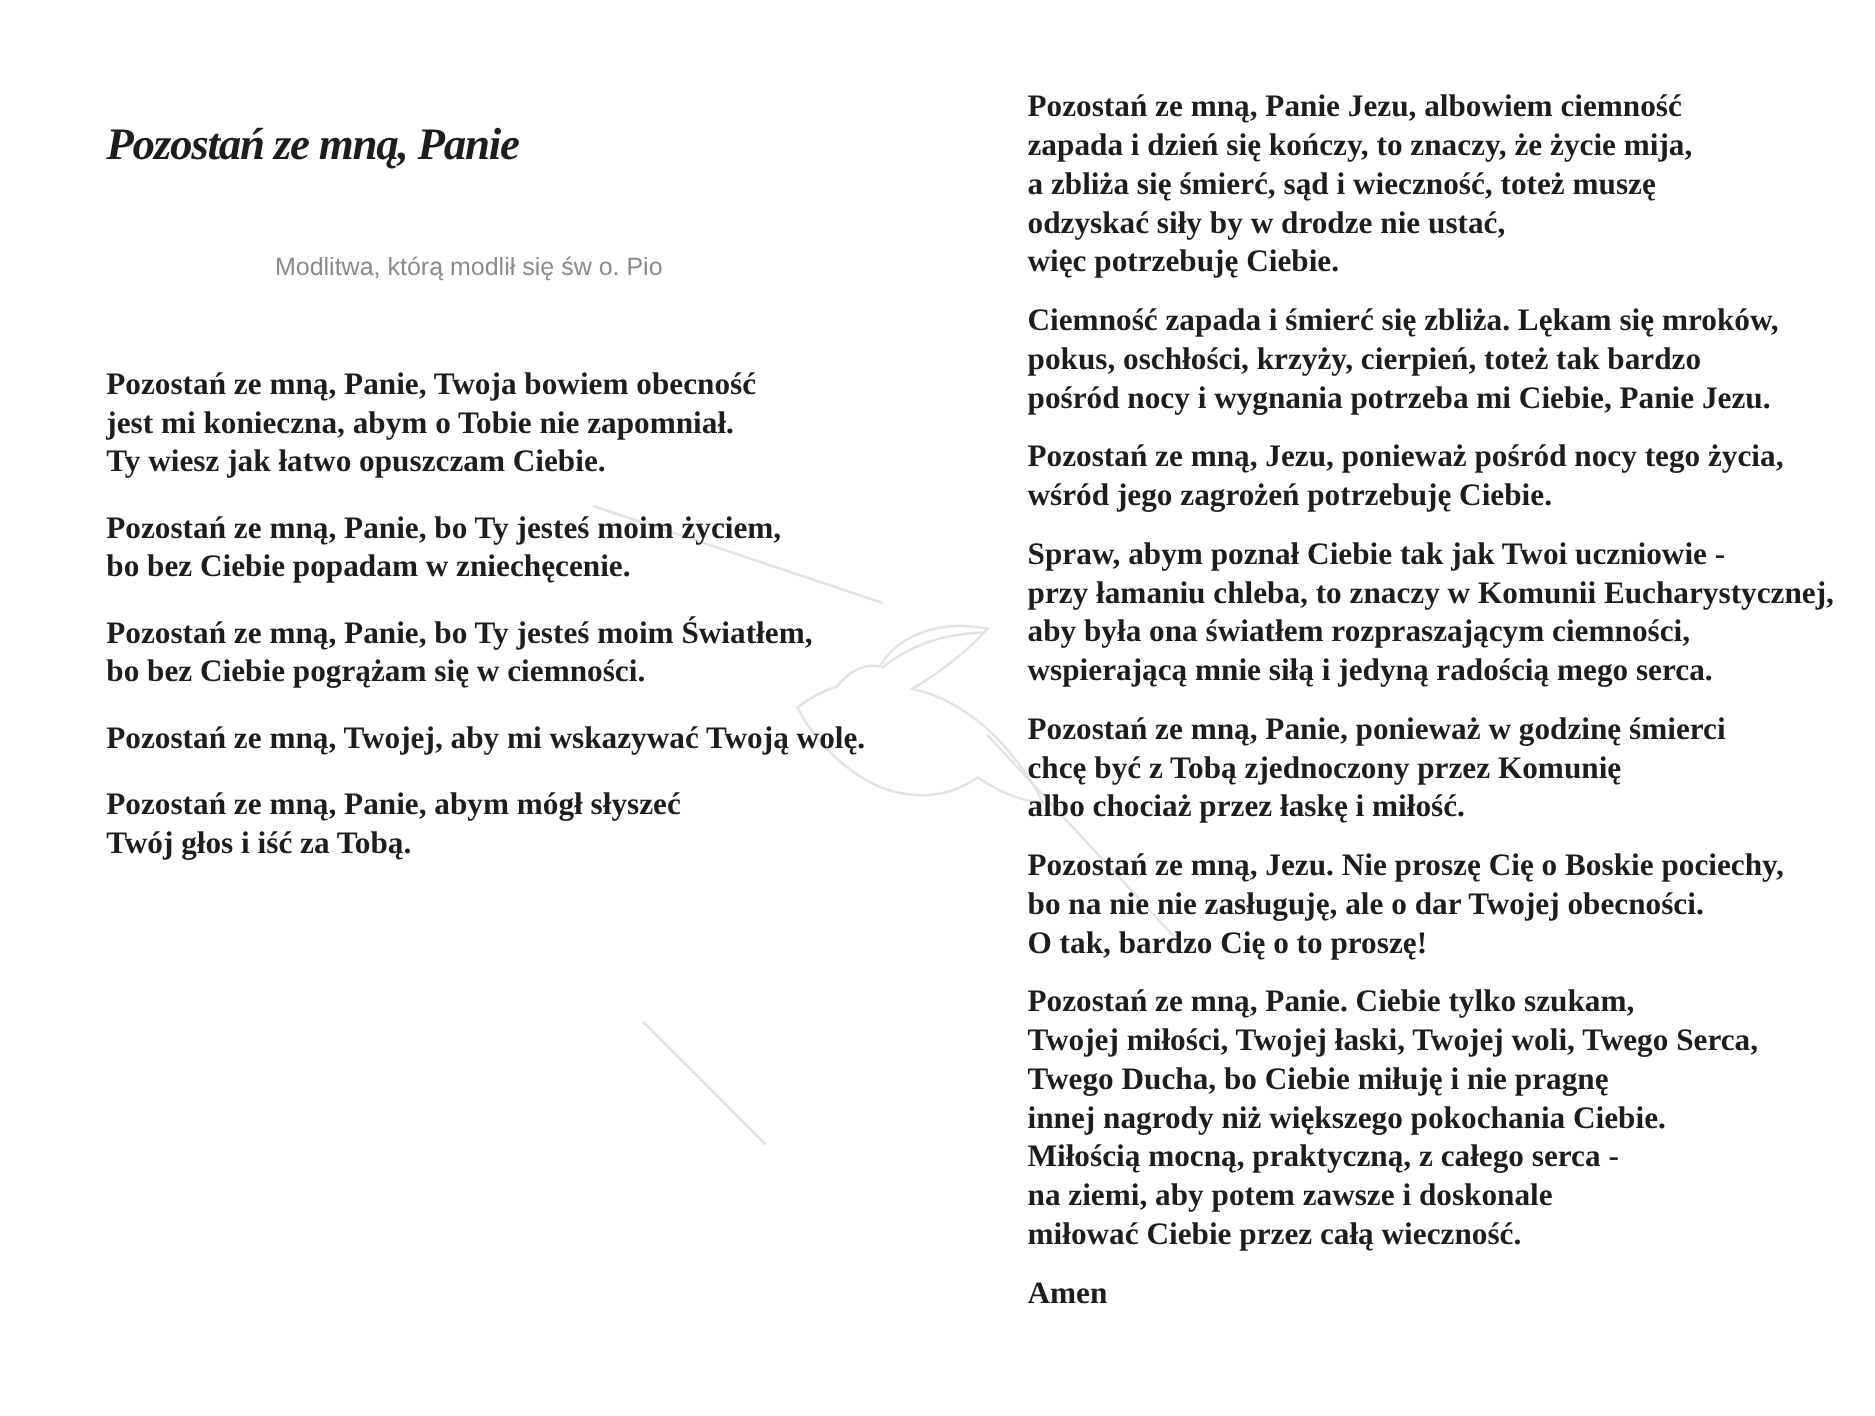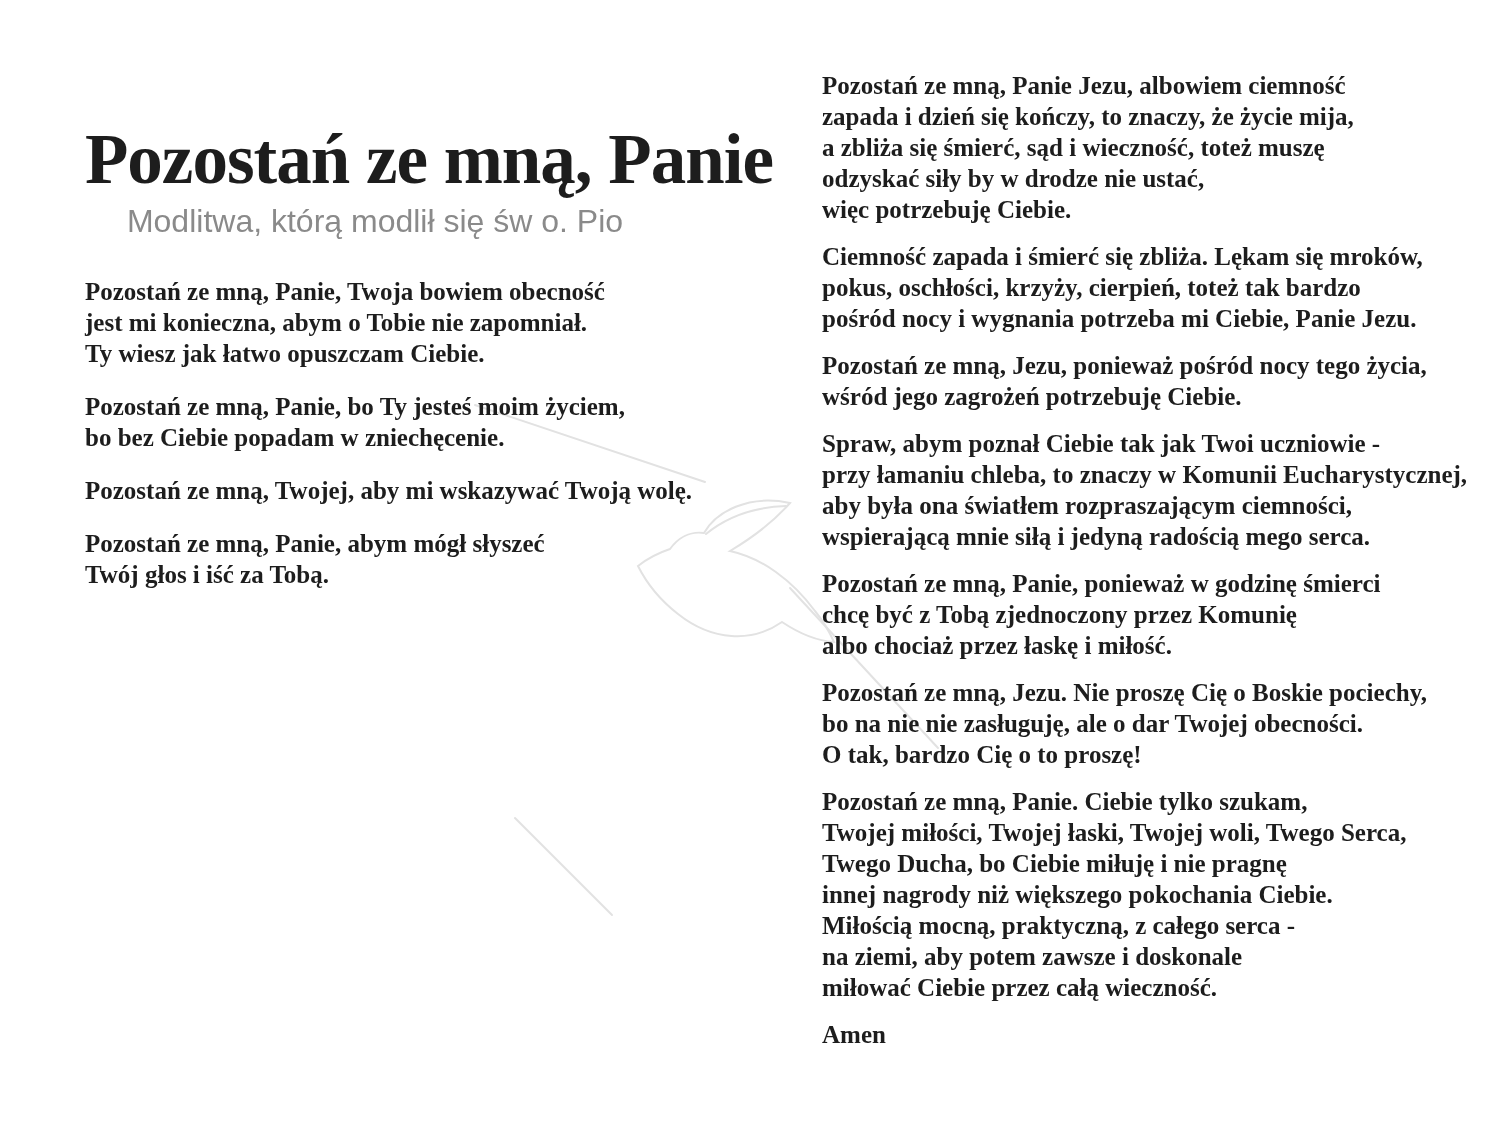--- a/index.html
+++ b/index.html
@@ -22,42 +22,43 @@
   .watermark-svg{
     position:absolute;
     left:0; top:0;
     width:1500px; height:1133px;
     pointer-events:none;
   }
   .doc-title{
     position:absolute;
     left:85px; top:72px;
     width:700px;
-    font-size:71px;
+    font-size:36px;
     font-weight:bold;
     letter-spacing:-1px;
     line-height:1.1;
     color:var(--text);
+    font-style:italic;
   }
   .doc-subtitle{
     position:absolute;
     left:85px; top:203px;
     width:580px;
     text-align:center;
     font-family:"Liberation Sans", sans-serif;
-    font-size:32px;
+    font-size:20px;
     font-weight:normal;
     color:var(--subtitle);
   }
   .col{
     position:absolute;
     z-index:2;
   }
   .col-left{
-    left:85px; top:276px;
+    left:85px; top:292px;
     width:680px;
   }
   .col-right{
     left:822px; top:70px;
     width:680px;
   }
   .para{
     margin:0 0 22px 0;
     font-size:25px;
     font-weight:bold;
@@ -96,20 +97,21 @@
       <path d="M 706,534 C 728,516 756,507 786,506"></path>
     </g>
   </svg>
 
   <h1 class="doc-title">Pozostań ze mną, Panie</h1>
   <div class="doc-subtitle">Modlitwa, którą modlił się św o. Pio</div>
 
   <div class="col col-left">
       <p class="para">Pozostań ze mną, Panie, Twoja bowiem obecność<br>jest mi konieczna, abym o Tobie nie zapomniał.<br>Ty wiesz jak łatwo opuszczam Ciebie.</p>
       <p class="para">Pozostań ze mną, Panie, bo Ty jesteś moim życiem,<br>bo bez Ciebie popadam w zniechęcenie.</p>
+      <p class="para">Pozostań ze mną, Panie, bo Ty jesteś moim Światłem,<br>bo bez Ciebie pogrążam się w ciemności.</p>
       <p class="para">Pozostań ze mną, Twojej, aby mi wskazywać Twoją wolę.</p>
       <p class="para">Pozostań ze mną, Panie, abym mógł słyszeć<br>Twój głos i iść za Tobą.</p>
     </div>
 
   <div class="col col-right">
       <p class="para">Pozostań ze mną, Panie Jezu, albowiem ciemność<br>zapada i dzień się kończy, to znaczy, że życie mija,<br>a zbliża się śmierć, sąd i wieczność, toteż muszę<br>odzyskać siły by w drodze nie ustać,<br>więc potrzebuję Ciebie.</p>
       <p class="para">Ciemność zapada i śmierć się zbliża. Lękam się mroków,<br>pokus, oschłości, krzyży, cierpień, toteż tak bardzo<br>pośród nocy i wygnania potrzeba mi Ciebie, Panie Jezu.</p>
       <p class="para">Pozostań ze mną, Jezu, ponieważ pośród nocy tego życia,<br>wśród jego zagrożeń potrzebuję Ciebie.</p>
       <p class="para">Spraw, abym poznał Ciebie tak jak Twoi uczniowie -<br>przy łamaniu chleba, to znaczy w Komunii Eucharystycznej,<br>aby była ona światłem rozpraszającym ciemności,<br>wspierającą mnie siłą i jedyną radością mego serca.</p>
       <p class="para">Pozostań ze mną, Panie, ponieważ w godzinę śmierci<br>chcę być z Tobą zjednoczony przez Komunię<br>albo chociaż przez łaskę i miłość.</p>

